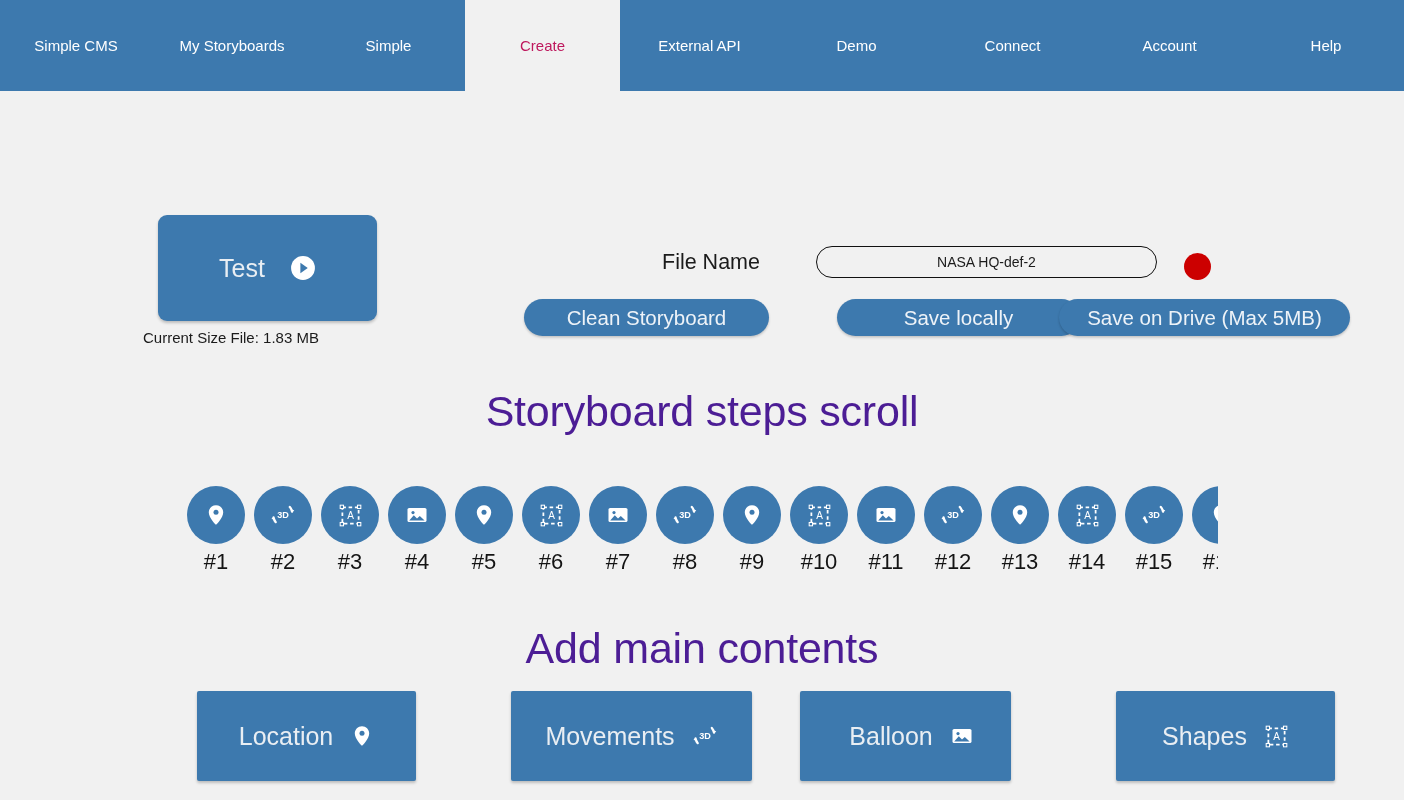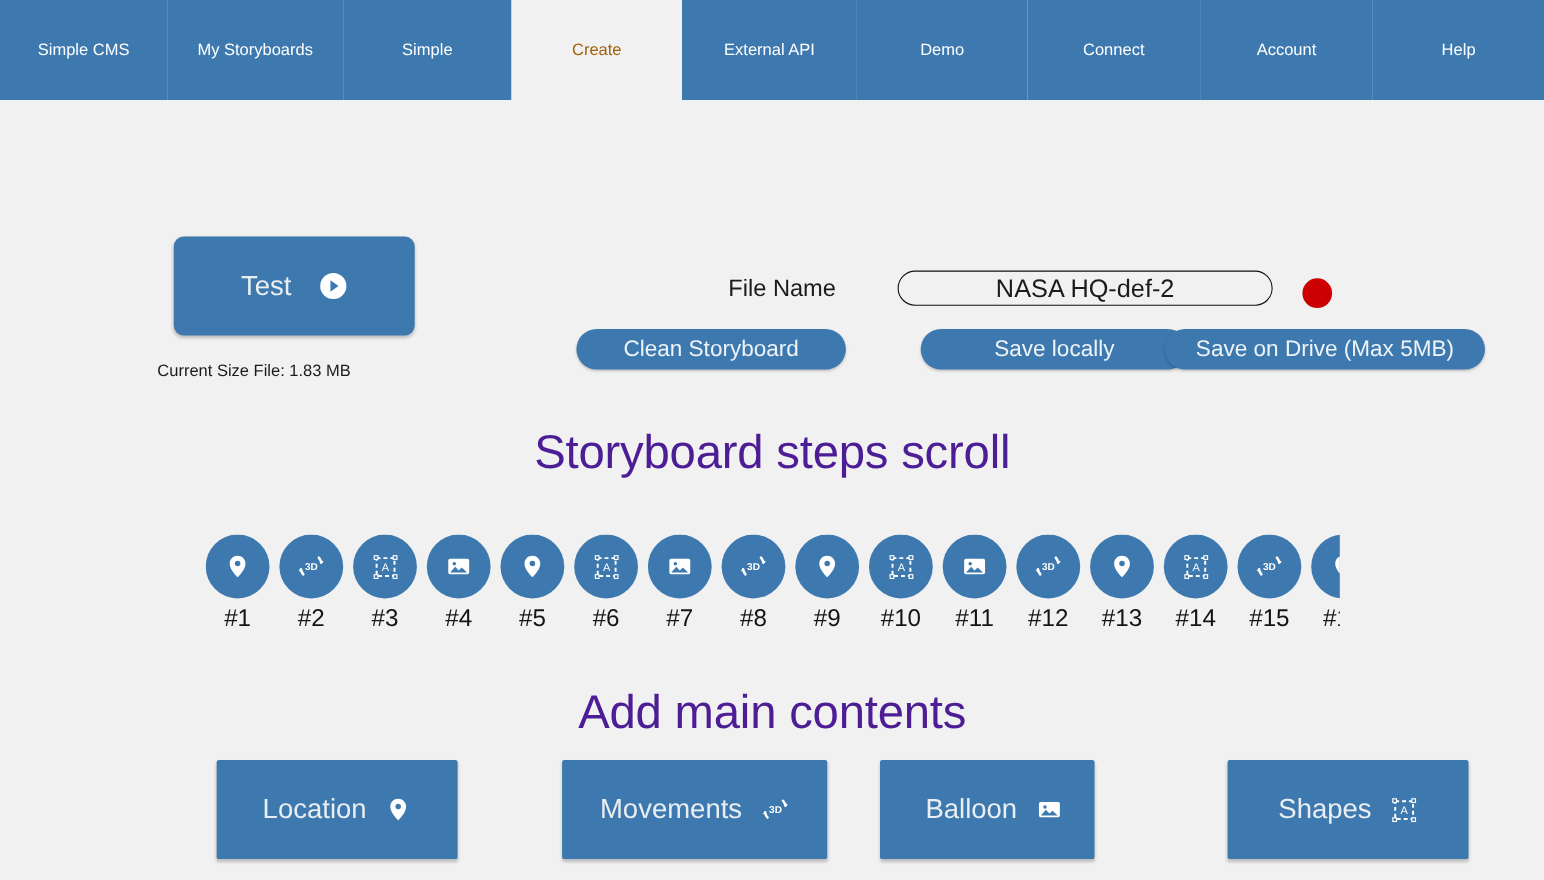--- a/index.html
+++ b/index.html
@@ -32,38 +32,38 @@
     display: flex;
     align-items: center;
     justify-content: center;
     white-space: nowrap;
     height: 91px;
     cursor: pointer;
     user-select: none;
   }
   .nav-item.active {
     background: #f1f1f1;
-    color: #a16207;
+    color: #be185d;
   }
 
   
   .main {
     position: relative;
     width: 1404px;
     height: 709px;
     background: #f1f1f1;
   }
 
   
   .test-btn {
     position: absolute;
     left: 158px;
     top: 124px;
     width: 219px;
-    height: 90px;
+    height: 106px;
     background: #3d79ae;
     border: none;
     border-radius: 9px;
     color: #e9eef3;
     font-family: "Liberation Sans", sans-serif;
     font-size: 25px;
     display: flex;
     align-items: center;
     justify-content: center;
     gap: 25px;
@@ -96,21 +96,21 @@
     position: absolute;
     left: 816px;
     top: 155px;
     width: 341px;
     height: 32px;
     border: 1.6px solid #111111;
     border-radius: 17px;
     background: #f1f1f1;
     text-align: center;
     font-family: "Liberation Sans", sans-serif;
-    font-size: 23px;
+    font-size: 14px;
     color: #1b1b1b;
     outline: none;
   }
   .status-dot {
     position: absolute;
     left: 1184px;
     top: 162px;
     width: 27px;
     height: 27px;
     border-radius: 50%;
@@ -204,21 +204,21 @@
     font-size: 25px;
     display: flex;
     align-items: center;
     justify-content: center;
     gap: 17px;
     cursor: pointer;
     box-shadow: 0 2px 3px rgba(0,0,0,0.22);
   }
   .btn-location  { left: 197px;  width: 219px; }
   .btn-movements { left: 511px;  width: 241px; }
-  .btn-balloon   { left: 800px;  width: 195px; padding-left: 12px; }
+  .btn-balloon   { left: 800px;  width: 211px; padding-left: 12px; }
   .btn-shapes    { left: 1068px; width: 219px; margin-left: 48px; }
   .content-btn svg { display: block; }
 </style>
 </head>
 <body>
 
 <div class="navbar">
   <div class="nav-item" style="width:152px">
       <span>Simple CMS</span>
     </div>

